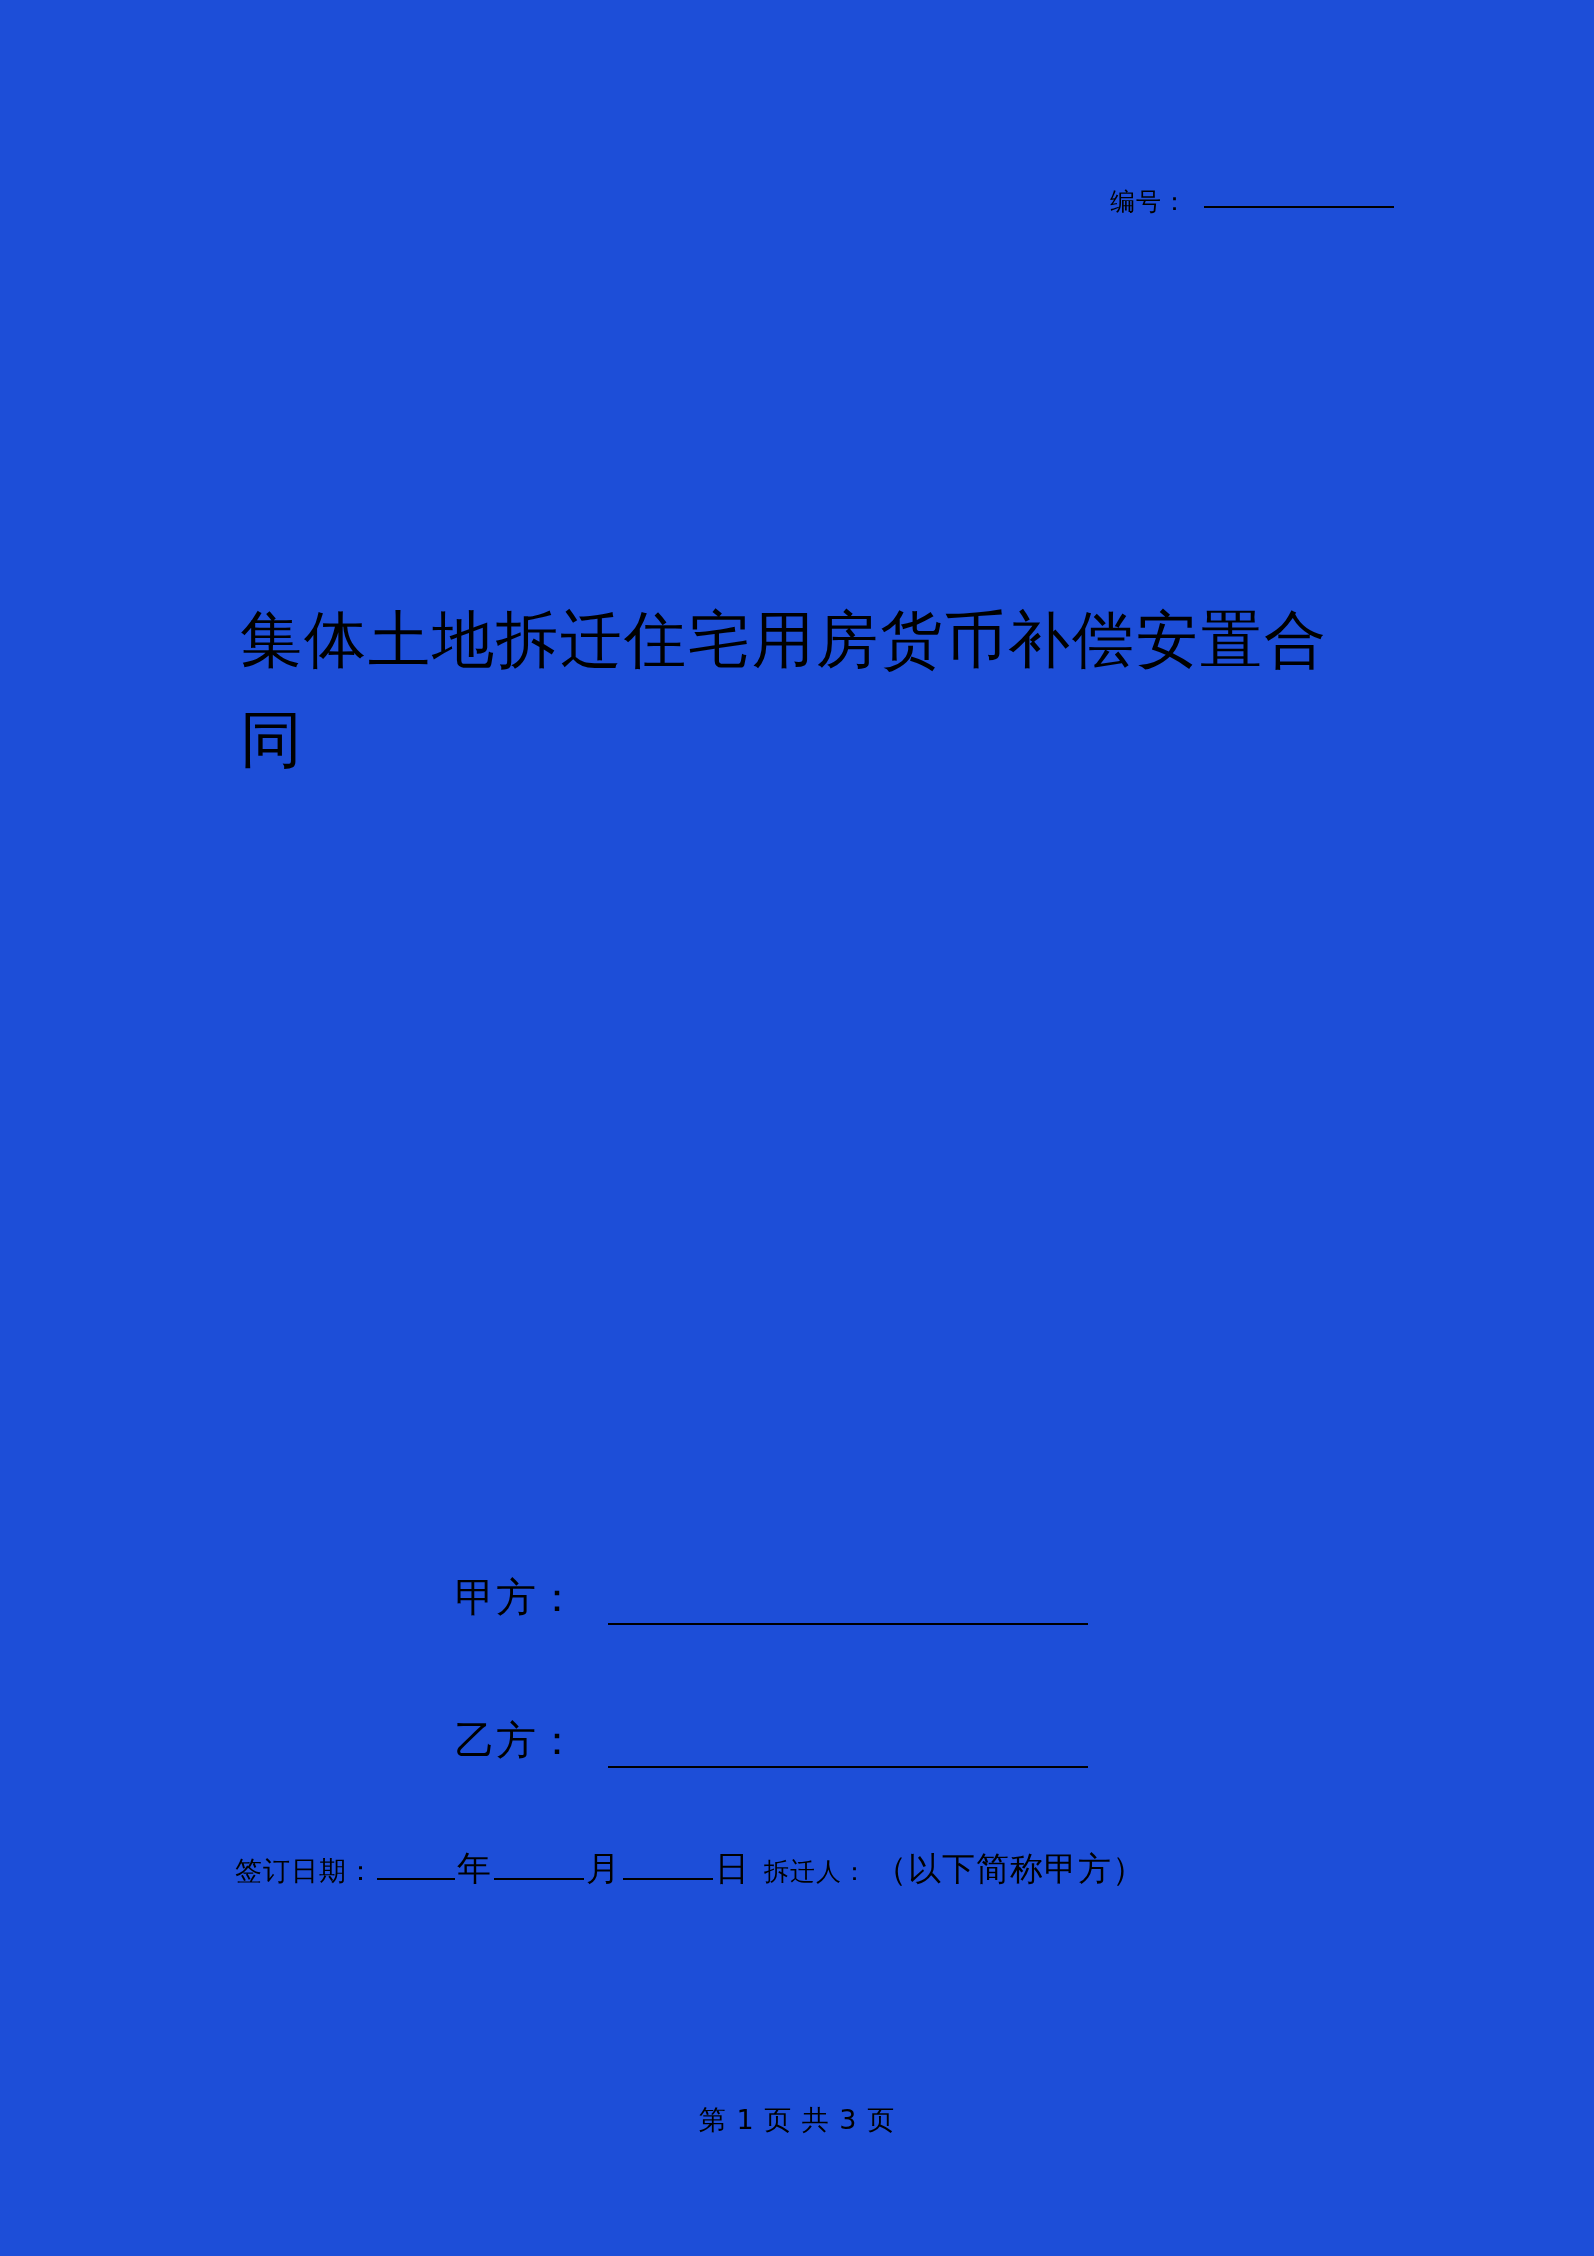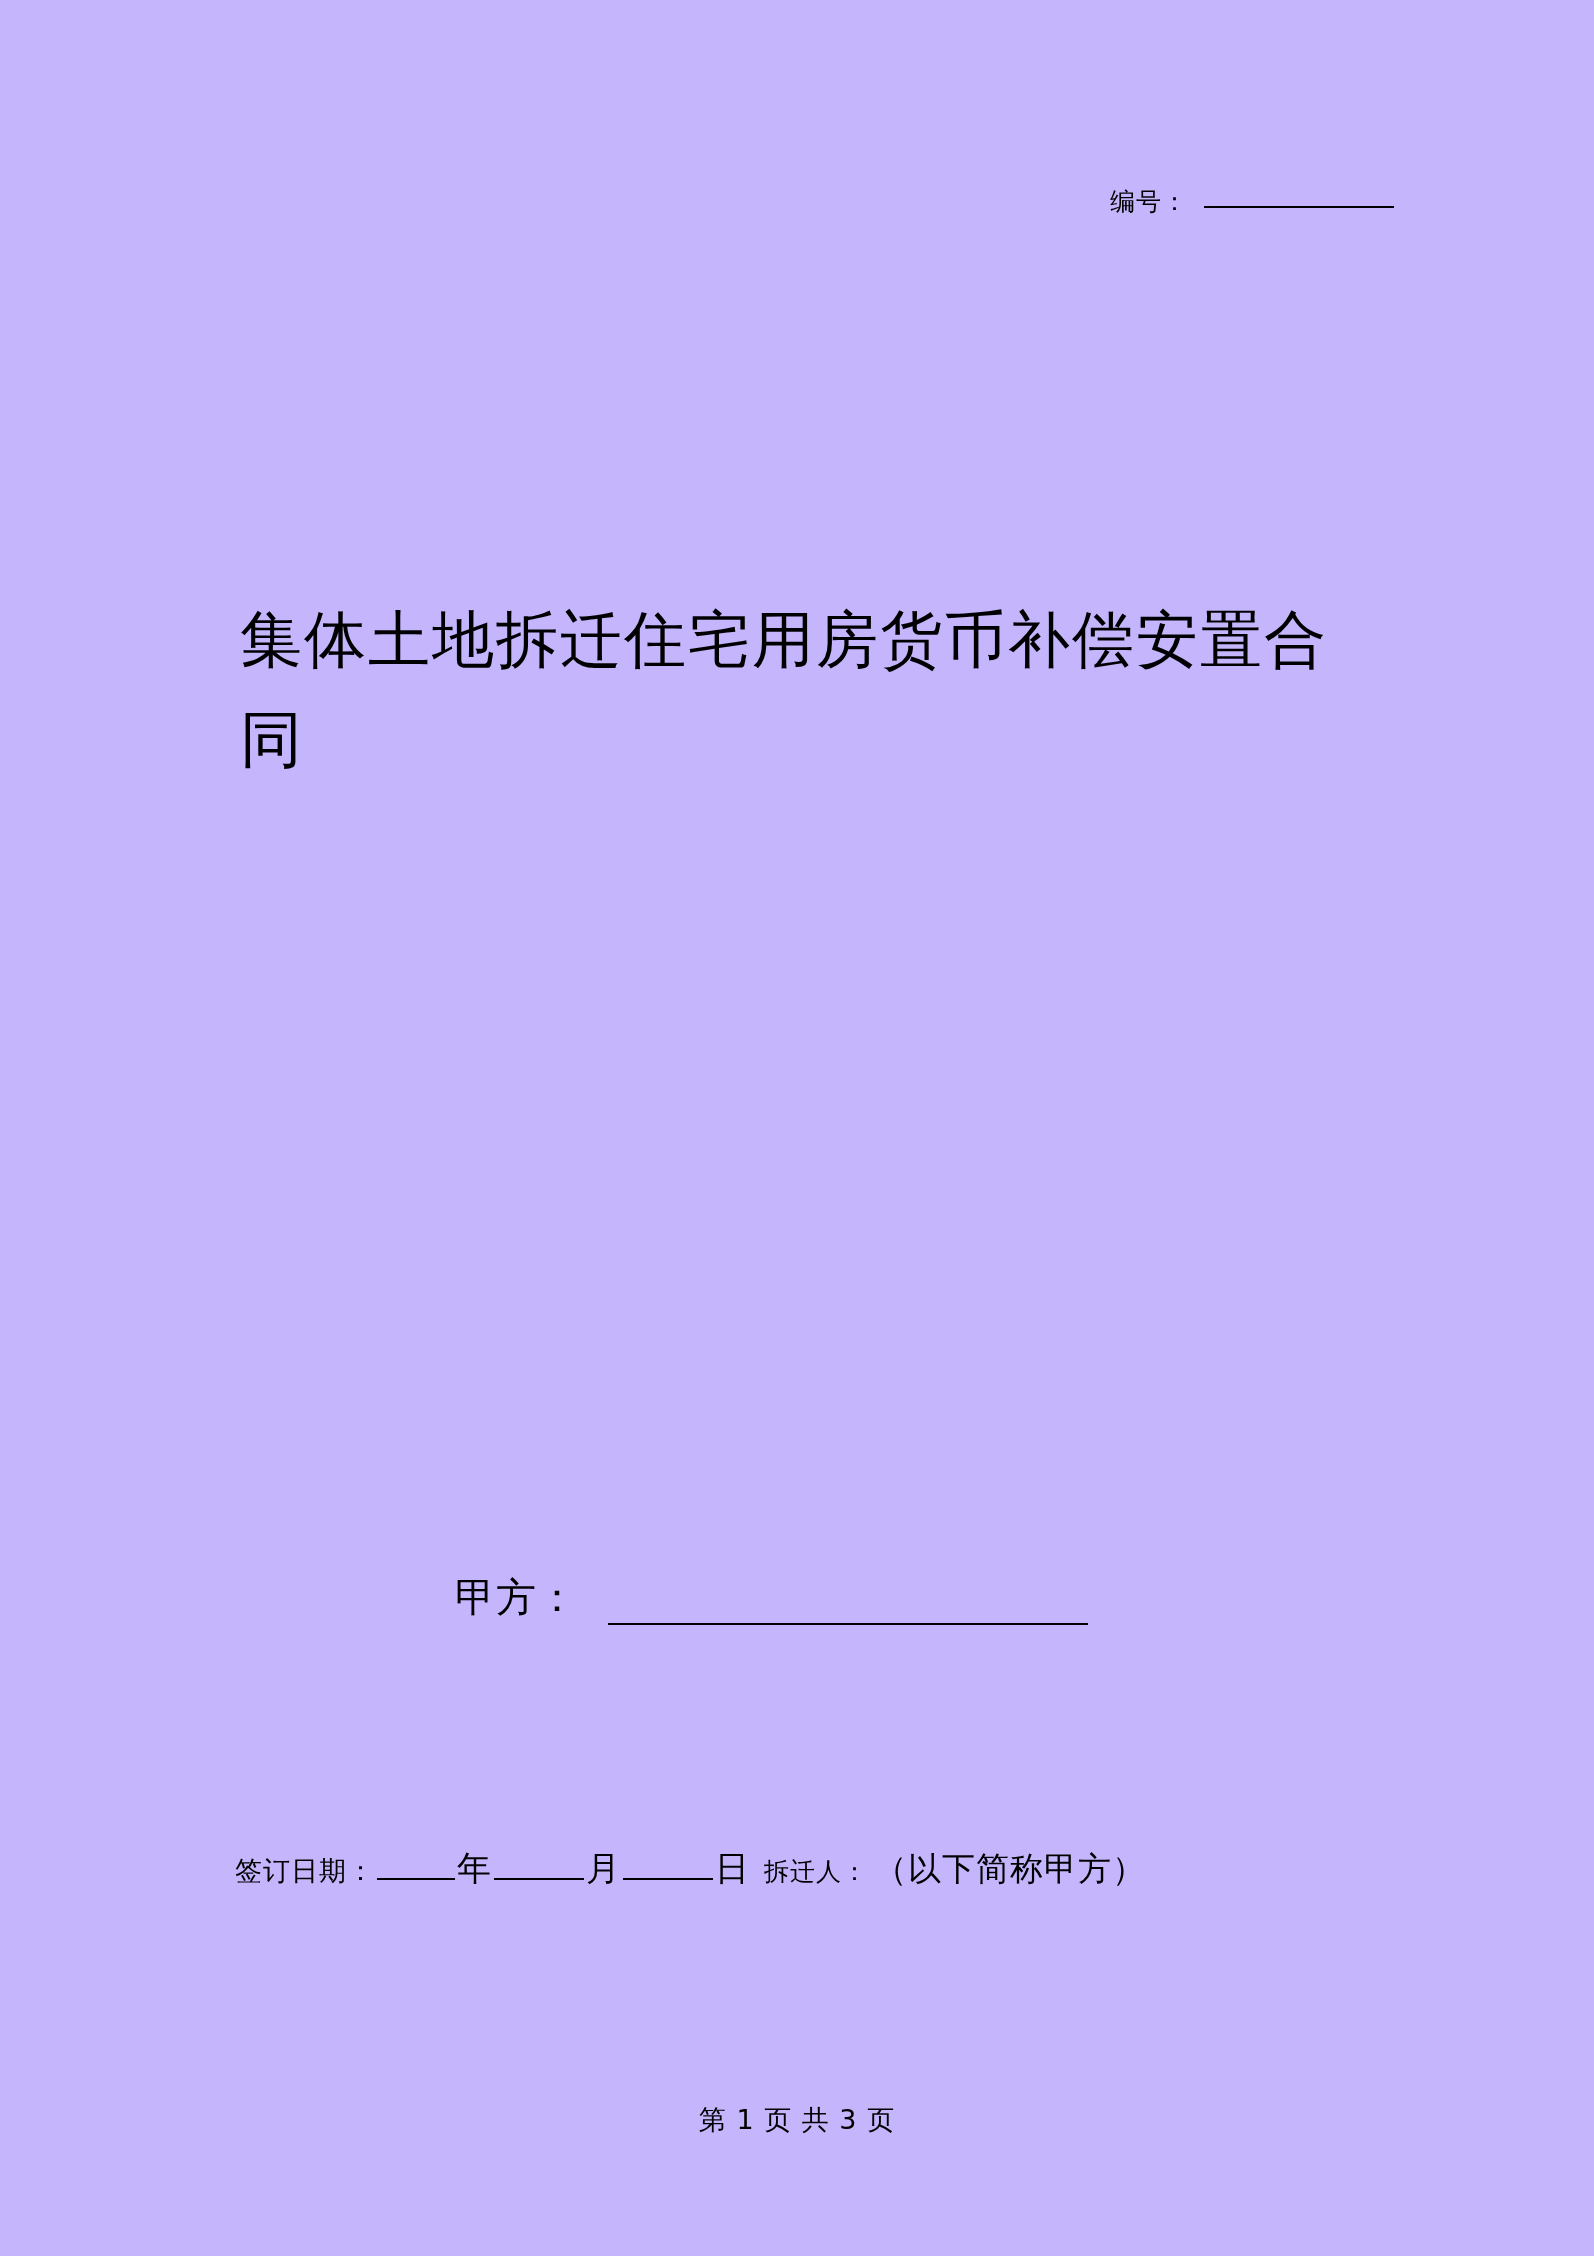--- a/index.html
+++ b/index.html
@@ -9,21 +9,21 @@
   }
   body {
     font-family: "DejaVu Sans", "Liberation Sans", sans-serif;
     color: #000000;
   }
   .page {
     position: relative;
     width: 1594px;
     height: 2256px;
     margin: 0 auto;
-    background: #c4b5fd;
+    background: #1d4ed8;
     overflow: hidden;
     box-sizing: border-box;
   }
 
   
   .doc-number {
     position: absolute;
     top: 185px;
     right: 200px;
     font-size: 25px;
@@ -131,20 +131,24 @@
     <span>编号：</span><span class="blank"></span>
   </div>
 
   <div class="title">集体土地拆迁住宅用房货币补偿安置合同</div>
 
   <div class="parties">
     <div class="party-row">
       <span class="plabel">甲方：</span>
       <span class="pblank"></span>
     </div>
+    <div class="party-row">
+      <span class="plabel">乙方：</span>
+      <span class="pblank"></span>
+    </div>
   </div>
 
   <div class="sign-line">
     <span class="sign-label">签订日期：</span>
     <span class="u-short"></span>
     <span>年</span>
     <span class="u-med"></span>
     <span>月</span>
     <span class="u-med"></span>
     <span>日</span>

